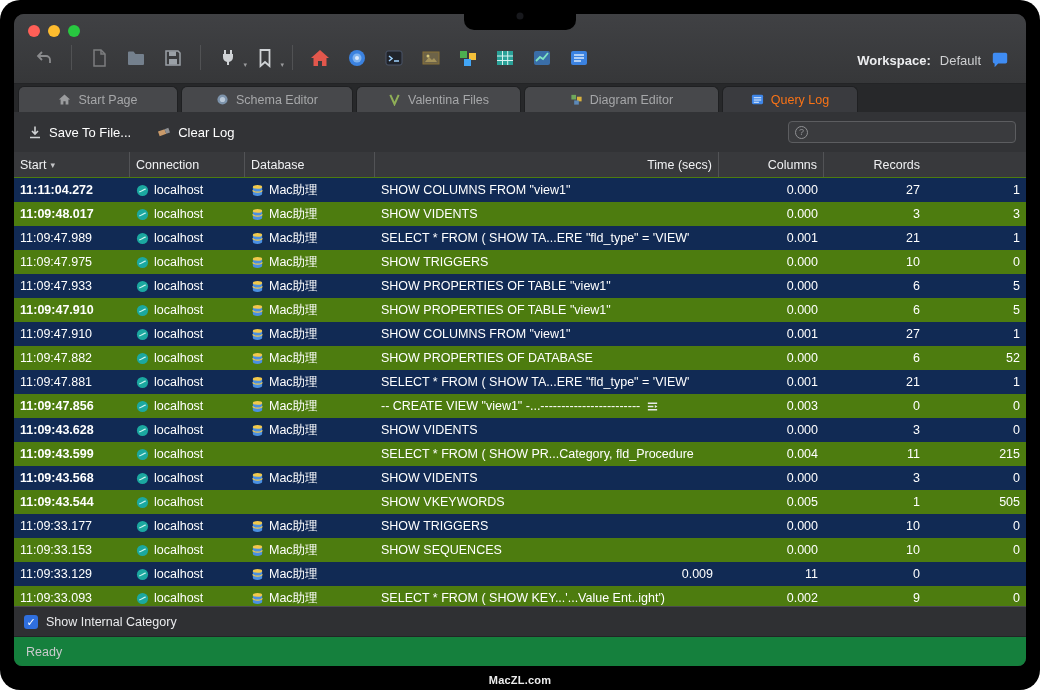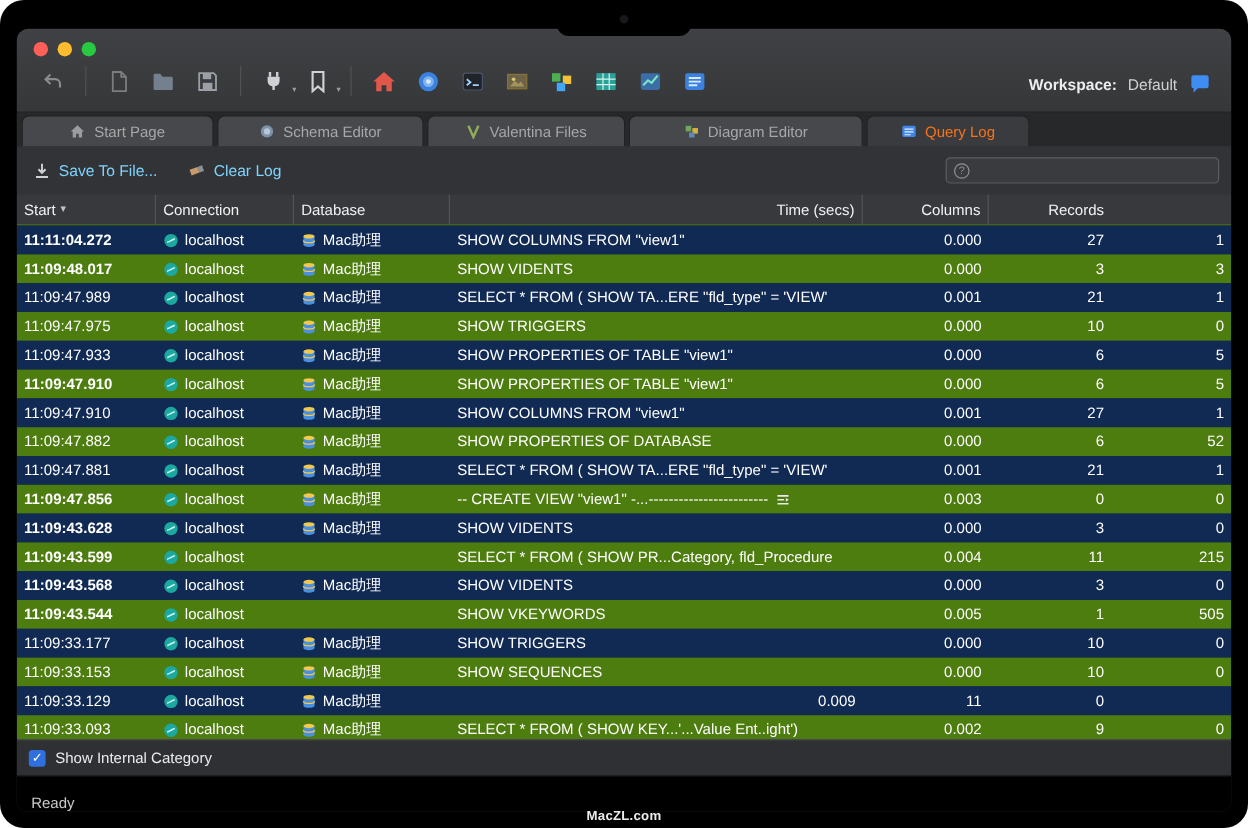--- a/index.html
+++ b/index.html
@@ -7,21 +7,21 @@
   body {
     width:1040px; height:690px; background:#ffffff;
     font-family:"Liberation Sans","DejaVu Sans",sans-serif;
     -webkit-font-smoothing:antialiased;
   }
   .bezel {
     position:relative; width:1040px; height:690px;
     background:#000; border-radius:20px; overflow:hidden;
   }
   .window {
-    position:absolute; left:14px; top:24px; width:1012px; height:652px;
+    position:absolute; left:14px; top:14px; width:1012px; height:652px;
     background:#323336; border-radius:10px 10px 8px 8px; overflow:hidden;
     display:flex; flex-direction:column;
   }
   .notch {
     position:absolute; left:50%; top:0; transform:translateX(-50%);
     width:112px; height:30px; background:#000; border-radius:0 0 10px 10px; z-index:60;
   }
   .camera { position:absolute; left:50%; top:16px; transform:translate(-50%,-50%);
     width:7px; height:7px; border-radius:50%; background:#17181c; }
   .bezel-label {
@@ -50,21 +50,21 @@
   .tabbar { flex:none; height:28px; background:#27282a; display:flex; align-items:flex-end; padding-left:4px; }
   .tab { height:26px; display:flex; align-items:center; justify-content:center; gap:7px;
     background:#47484b; border:1px solid #1f2022; border-bottom:none;
     border-radius:6px 6px 0 0; margin-right:3px; color:#a6a7a9; font-size:12.5px; }
   .tab .tab-icon { display:flex; } .tab .tab-icon svg { width:13px; height:13px; }
   .tab.t1{width:160px} .tab.t2{width:172px} .tab.t3{width:165px} .tab.t4{width:195px} .tab.t5{width:136px}
   .tab.active { background:#3a3b3f; color:#f97316; }
 
   
   .actionbar { flex:none; height:40px; background:#323336; display:flex; align-items:center; padding:0 10px 0 14px; gap:26px; }
-  .action-btn { display:flex; align-items:center; gap:7px; color:#7dd3fc; font-size:13px; }
+  .action-btn { display:flex; align-items:center; gap:7px; color:#ffffff; font-size:13px; }
   .action-btn svg { width:14px; height:14px; }
   .search-box { margin-left:auto; width:228px; height:22px; background:#3a3b3e;
     border:1px solid #5c5d60; border-radius:4px; display:flex; align-items:center; padding:0 6px; gap:6px; }
   .q-circle { width:13px; height:13px; flex:none; border:1px solid #909194; border-radius:50%;
     color:#909194; font-size:9px; line-height:11px; text-align:center; }
   .search-box input { background:transparent; border:none; outline:none; color:#ddd; flex:1; min-width:0; font-size:12px; }
 
   
   .grid-header { flex:none; height:26px; background:#38393c; display:grid;
     grid-template-columns:116px 115px 130px 344px 105px 102px 1fr;
@@ -86,22 +86,22 @@
   .c-query .txt { overflow:hidden; white-space:nowrap; text-overflow:ellipsis; }
   .fmt-icon { display:flex; } .fmt-icon svg { width:13px; height:13px; }
   .c-num { text-align:right; }
   .c-recs { padding-right:6px; }
 
   
   .internal-bar { flex:none; height:30px; background:#2f3033; border-top:1px solid #4a4b4e;
     display:flex; align-items:center; padding:0 10px; gap:8px; color:#eaebed; font-size:12.5px; }
   .checkbox { width:14px; height:14px; flex:none; background:#2f6fde; border-radius:3px;
     color:#fff; font-size:11px; line-height:14px; text-align:center; }
-  .statusbar { flex:none; height:30px; background:#000000; border-top:1px solid #232426;
-    display:flex; align-items:flex-end; padding:0 12px; color:#c9cacc; font-size:12.5px; }
+  .statusbar { flex:none; height:30px; background:#15803d; border-top:1px solid #232426;
+    display:flex; align-items:center; padding:0 12px; color:#c9cacc; font-size:12.5px; }
 </style>
 </head>
 <body>
 
 <div class="bezel">
   <div class="window">
 
     <div class="titlebar">
       <div class="traffic">
         <span class="tl red"></span>

